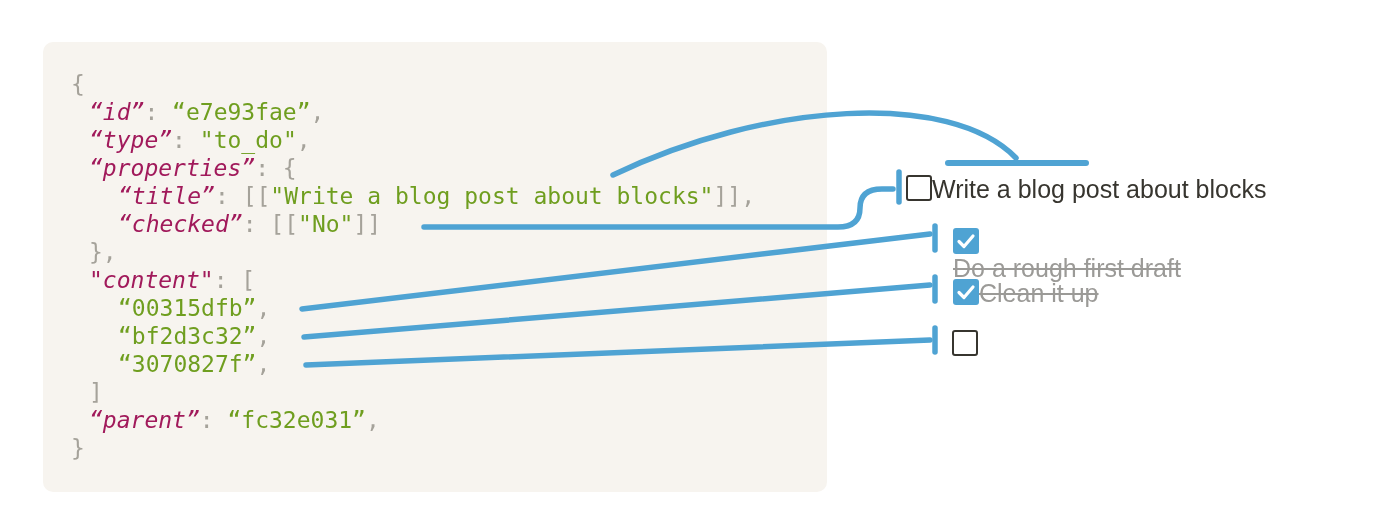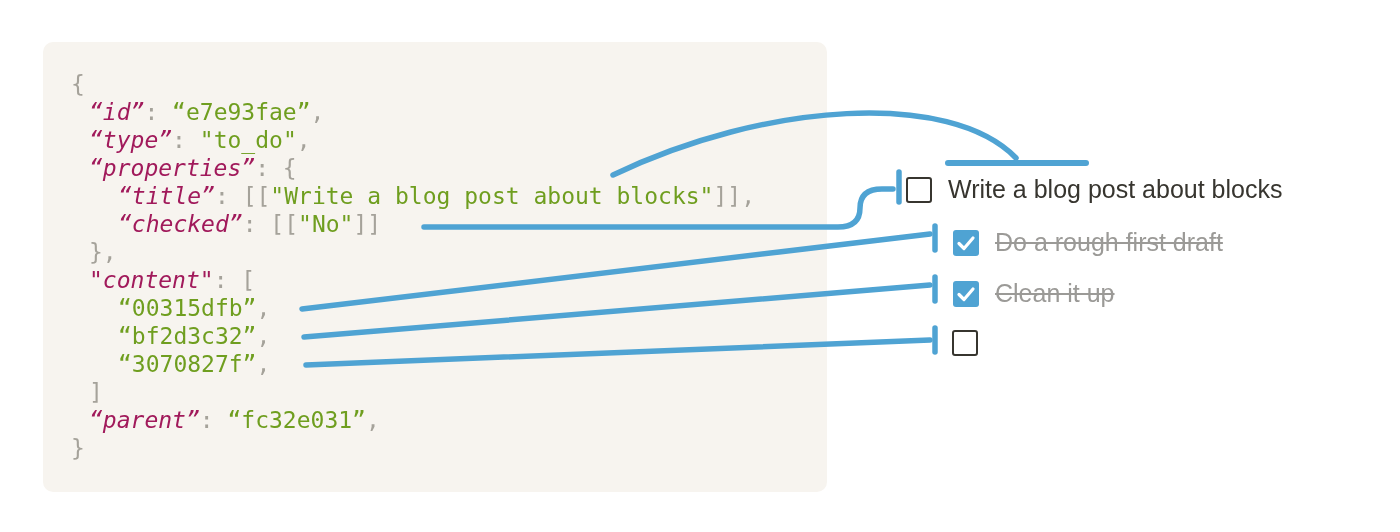--- a/index.html
+++ b/index.html
@@ -24,23 +24,23 @@
   .k { color:var(--code-key,#A11A5B);font-style:italic; }
   .v { color:var(--code-value,#6F9E1F); }
   .p { color:var(--code-punct,#A5A29A); }
 
   
   .overlay { position:absolute; left:0; top:0; pointer-events:none; }
   .connector { stroke:var(--accent,#4FA3D3); stroke-width:5.5; fill:none; stroke-linecap:round; }
   .bar { stroke-width:6; }
 
   
-  .todo-row { position:absolute; display:flex; align-items:center; gap:16px; }
+  .todo-row { position:absolute; display:flex; }
   .row0 { left:906px; top:175px; }
-  .row1 { left:953px; top:228px; }
+  .row1 { left:953px; top:228px;flex-direction:column; }
   .row2 { left:953px; top:279px; }
   .row3 { left:952px; top:330px; }
   .checkbox {
     width:26px; height:26px; box-sizing:border-box; border-radius:3px;
     flex:0 0 auto; cursor:pointer;
   }
   .checkbox.unchecked { background:#ffffff; border:2.5px solid var(--checkbox-border,#37352F); }
   .checkbox.checked  { background:var(--accent,#4FA3D3); }
   .checkbox svg { display:block; width:26px; height:26px; }
   .todo-label {

